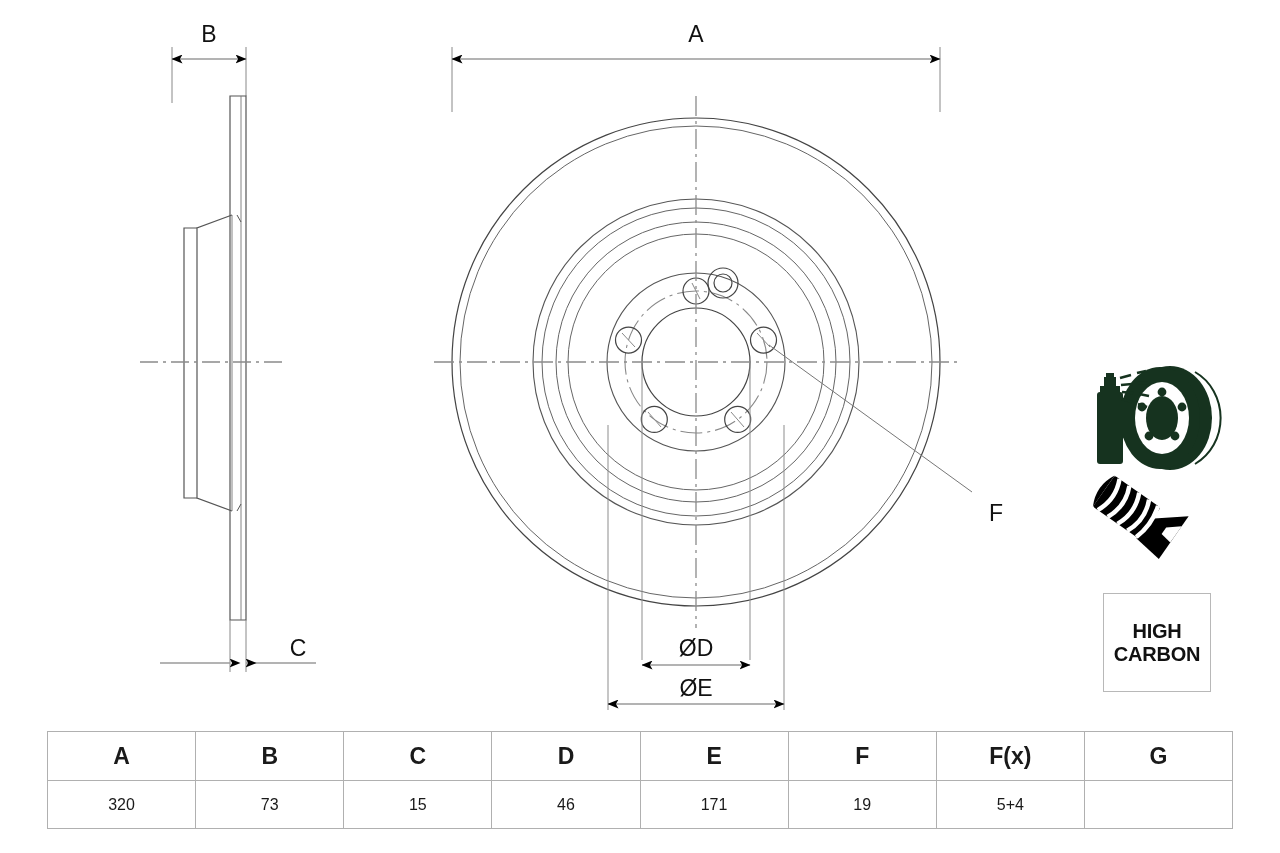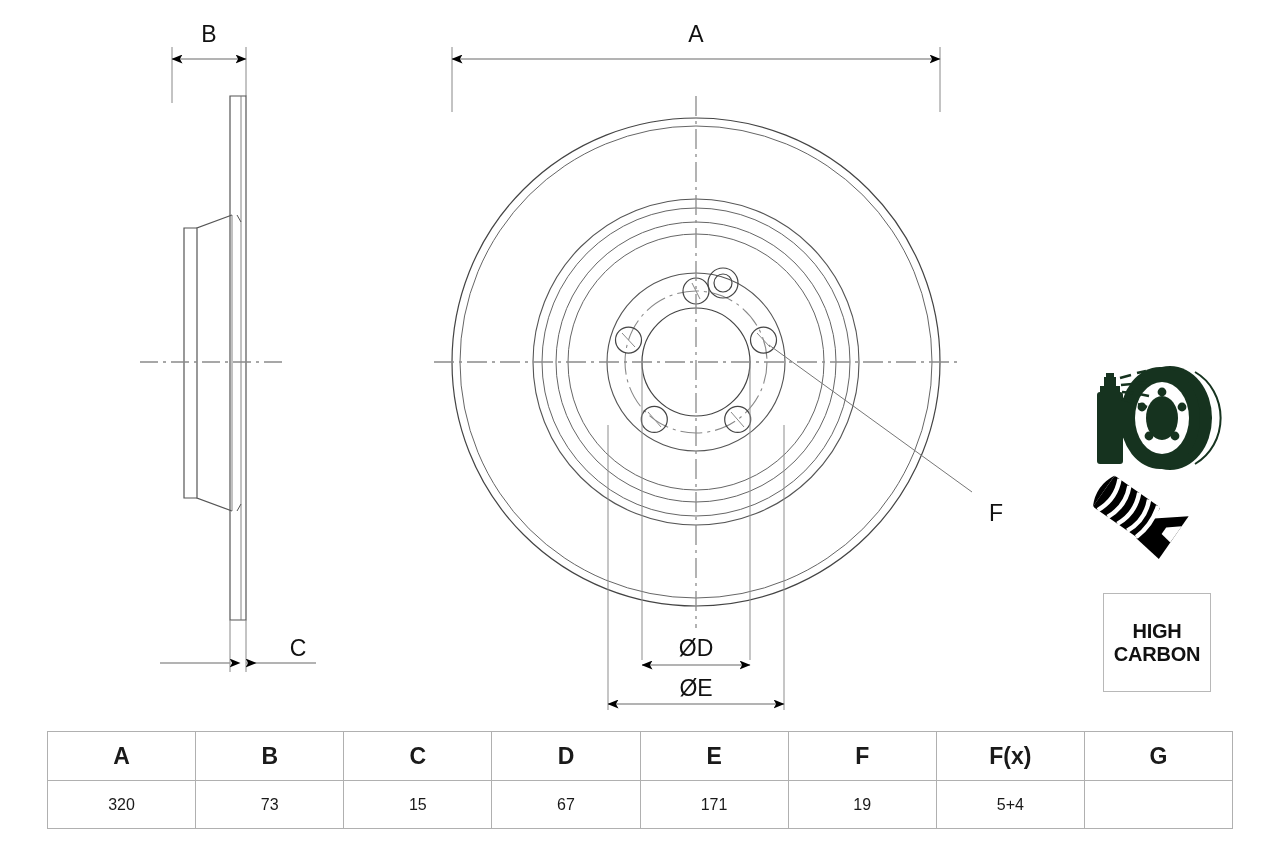--- a/index.html
+++ b/index.html
@@ -255,21 +255,21 @@
         <th>F</th>
         <th>F(x)</th>
         <th>G</th>
       </tr>
     </thead>
     <tbody>
       <tr>
         <td>320</td>
         <td>73</td>
         <td>15</td>
-        <td>67</td>
+        <td>46</td>
         <td>171</td>
         <td>19</td>
         <td>5+4</td>
         <td></td>
       </tr>
     </tbody>
   </table>
 
 </div>
 

